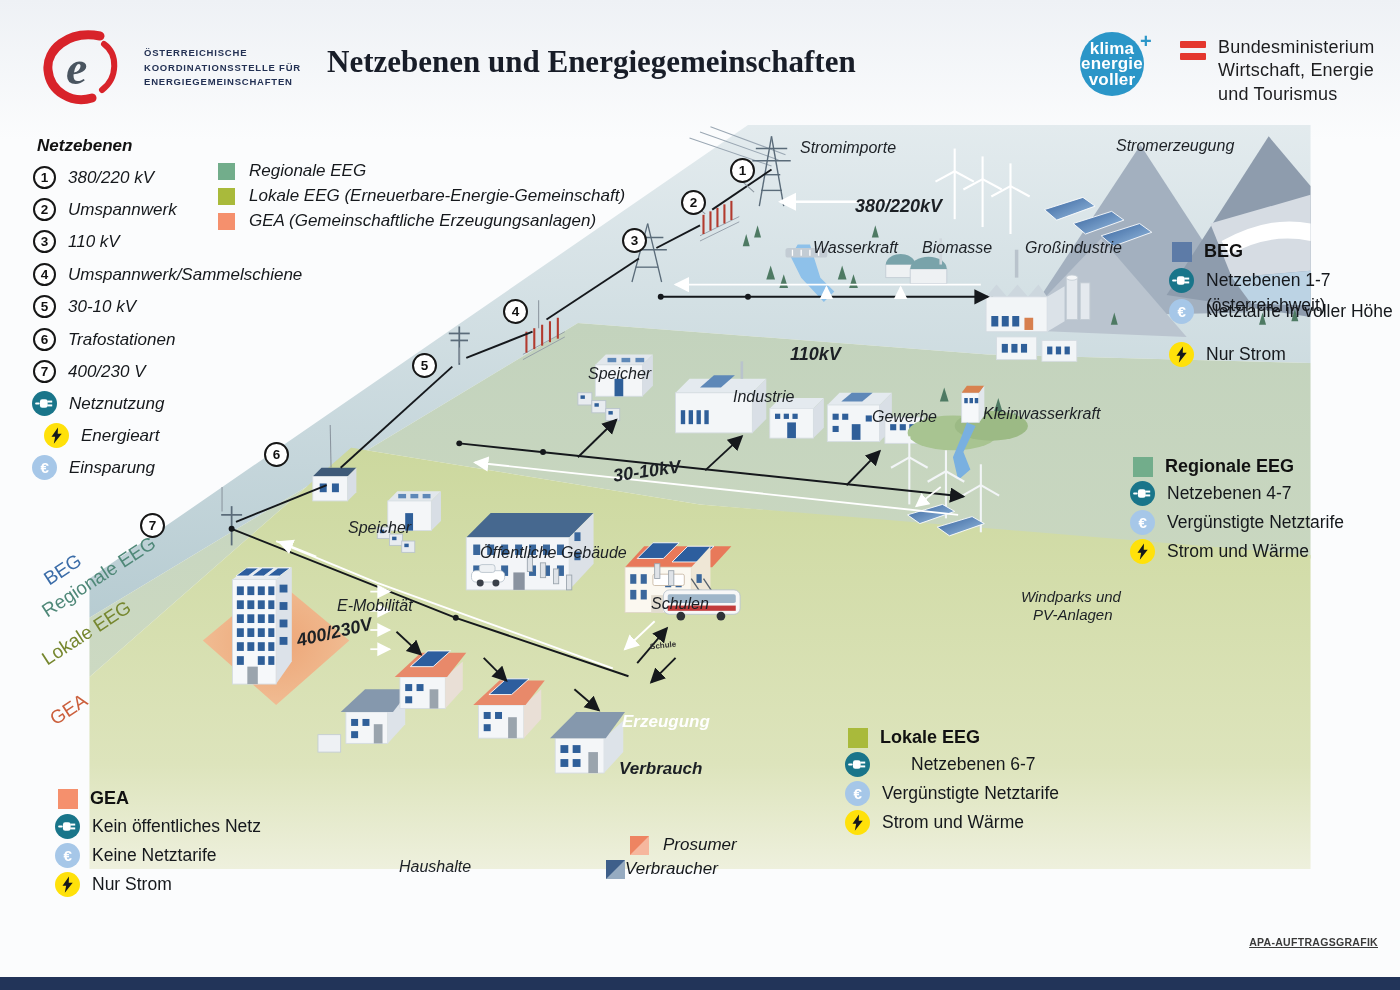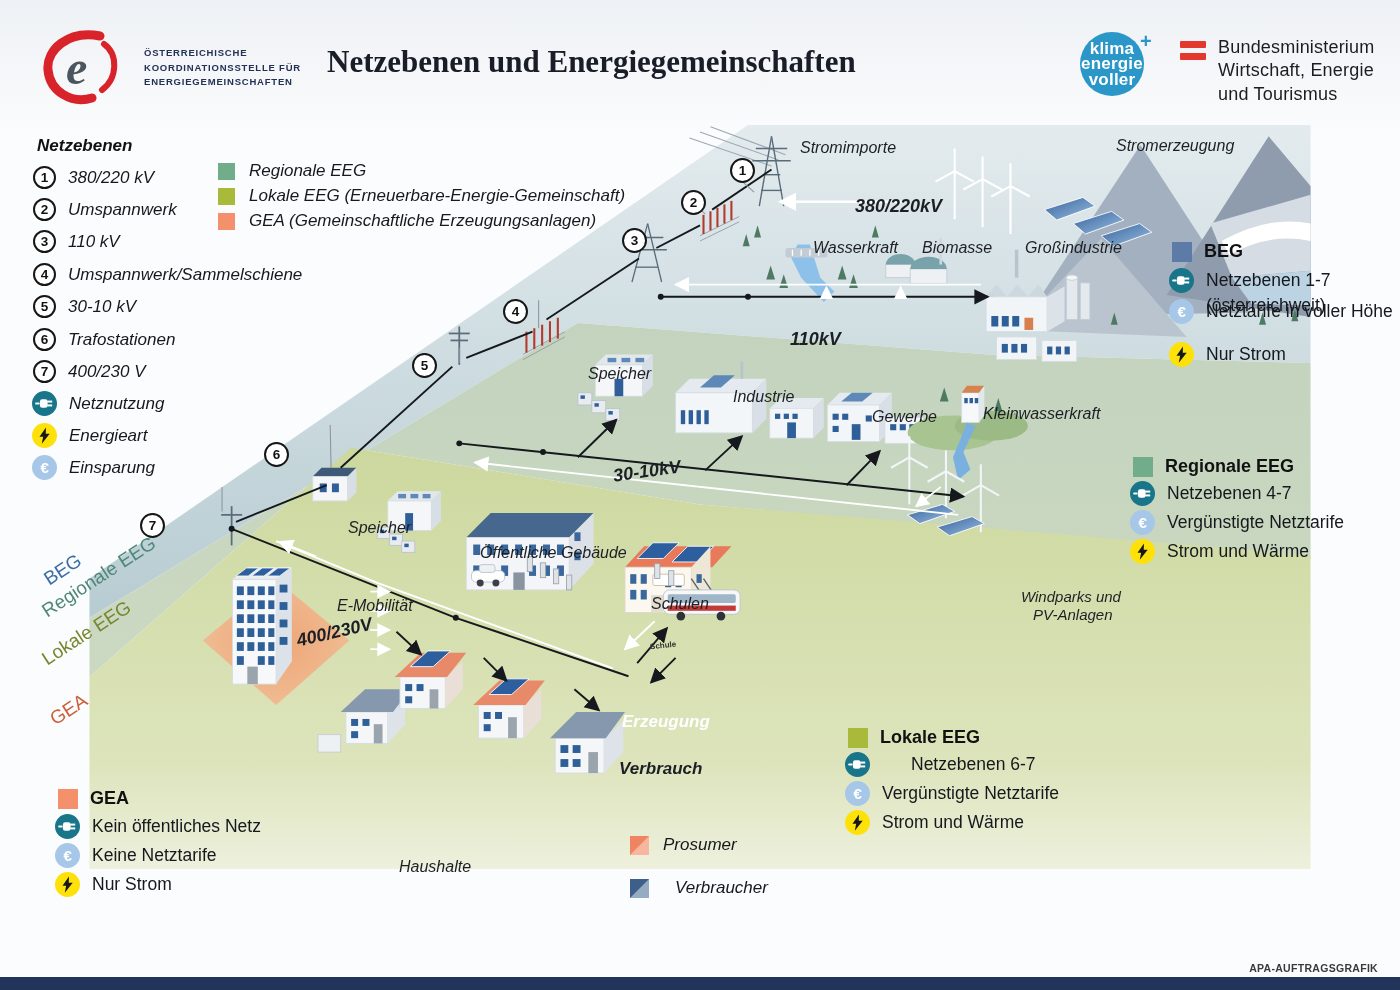--- a/index.html
+++ b/index.html
@@ -651,21 +651,21 @@
   <div class="abs leg-row" style="left:33px;top:360px;">
     <span class="numcircle">7</span>
     <span class="leg-label">400/230 V</span>
   </div>
   <div class="abs leg-row" style="left:32px;top:391px;">
     <svg class="ic">
         <use href="#ic-plug"></use>
       </svg>
     <span class="leg-label">Netznutzung</span>
   </div>
-  <div class="abs leg-row" style="left:32px;top:423px;">
+  <div class="abs leg-row" style="left:44px;top:423px;">
     <svg class="ic">
         <use href="#ic-bolt"></use>
       </svg>
     <span class="leg-label">Energieart</span>
   </div>
   <div class="abs leg-row" style="left:32px;top:455px;">
     <svg class="ic">
         <use href="#ic-euro"></use>
       </svg>
     <span class="leg-label">Einsparung</span>
@@ -691,21 +691,21 @@
   <div class="marker" style="left:412px;top:353px;">5</div>
   <div class="marker" style="left:264px;top:442px;">6</div>
   <div class="marker" style="left:140px;top:513px;">7</div>
 
   <div class="dlabel" style="left:800px;top:139px;">Stromimporte</div>
   <div class="dlabel" style="left:1116px;top:137px;">Stromerzeugung</div>
   <div class="dlabel b" style="left:855px;top:196px;">380/220kV</div>
   <div class="dlabel" style="left:813px;top:239px;">Wasserkraft</div>
   <div class="dlabel" style="left:922px;top:239px;">Biomasse</div>
   <div class="dlabel" style="left:1025px;top:239px;">Großindustrie</div>
-  <div class="dlabel b" style="left:790px;top:329px;">110kV</div>
+  <div class="dlabel b" style="left:790px;top:344px;">110kV</div>
   <div class="dlabel" style="left:588px;top:365px;">Speicher</div>
   <div class="dlabel" style="left:733px;top:388px;">Industrie</div>
   <div class="dlabel" style="left:872px;top:408px;">Gewerbe</div>
   <div class="dlabel" style="left:983px;top:405px;">Kleinwasserkraft</div>
   <div class="dlabel b" style="left:613px;top:461px;transform:rotate(-8deg);">30-10kV</div>
   <div class="dlabel" style="left:348px;top:519px;">Speicher</div>
   <div class="dlabel" style="left:480px;top:544px;">Öffentliche Gebäude</div>
   <div class="dlabel" style="left:337px;top:597px;">E-Mobilität</div>
   <div class="dlabel" style="left:651px;top:595px;">Schulen</div>
   <div class="dlabel b" style="left:296px;top:622px;transform:rotate(-13deg);">400/230V</div>
@@ -813,21 +813,21 @@
     <svg class="ic">
         <use href="#ic-bolt"></use>
       </svg>
     <span class="panel-label">Nur Strom</span>
   </div>
 
   <div class="panel-row" style="left:630px;top:835px;gap:14px;">
     <span class="split-sq split-pro"></span>
     <span class="leg-label2">Prosumer</span>
   </div>
-  <div class="panel-row" style="left:630px;top:859px;gap:26px;margin-top:19px;">
+  <div class="panel-row" style="left:606px;top:859px;gap:0;">
     <span class="split-sq split-ver"></span>
     <span class="leg-label2">Verbraucher</span>
   </div>
 
-  <div class="abs footer-credit" style="right:22px;top:962px;">APA-AUFTRAGSGRAFIK</div>
+  <div class="abs footer-credit" style="right:22px;top:936px;text-decoration:underline;">APA-AUFTRAGSGRAFIK</div>
   <div class="bottom-bar"></div>
 
 </div>
 
 </body></html>

